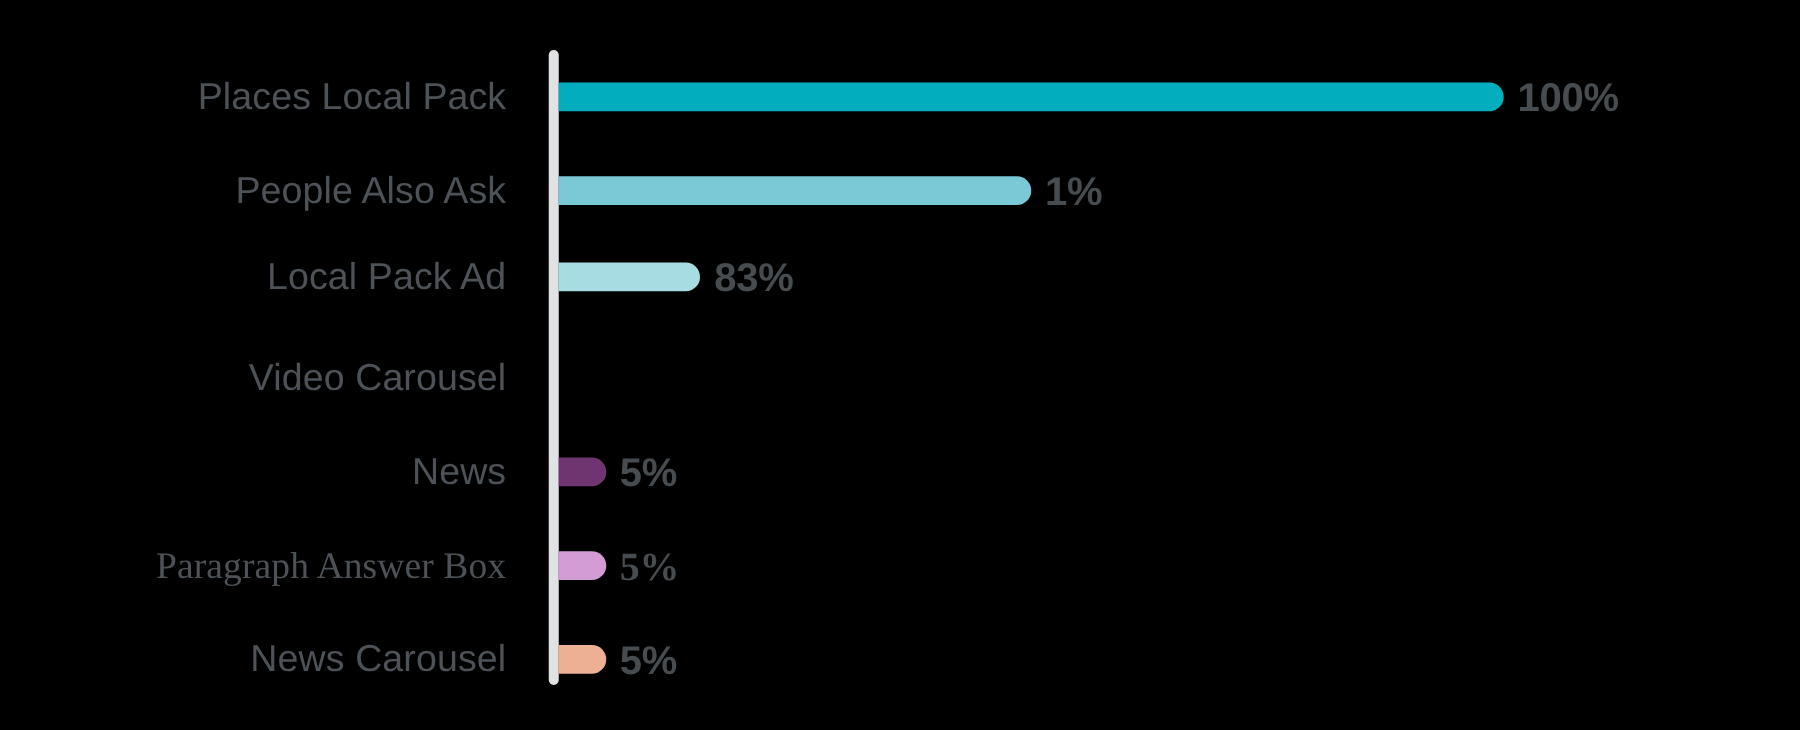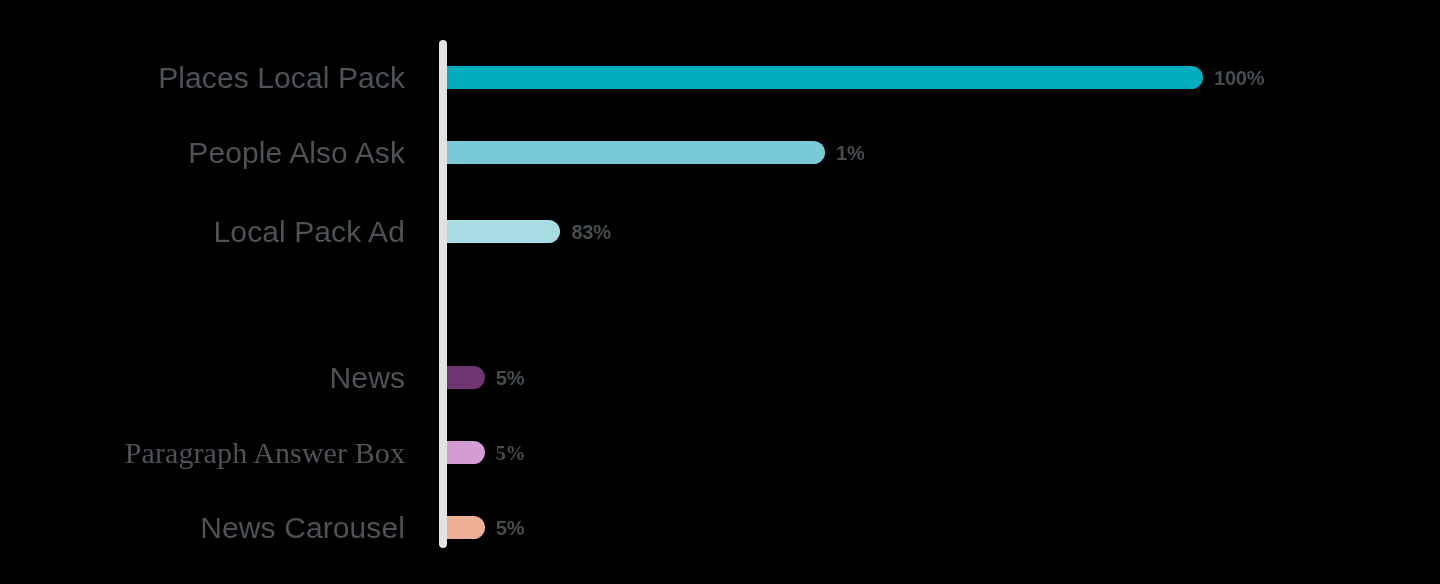--- a/index.html
+++ b/index.html
@@ -69,21 +69,21 @@
 
   .bar {
     height: 23px;
     border-radius: 0 12px 12px 0;
     min-width: 4px;
   }
 
   .bar-value {
     margin-left: 11px;
     color: #464C50;
-    font-size: 20px;
+    font-size: 32px;
     font-weight: 700;
     letter-spacing: -0.2px;
     white-space: nowrap;
     line-height: 30px;
   }
 </style>
 </head>
 <body>
 
 <div id="chart-root" style="background: rgb(0, 0, 0);">
@@ -98,28 +98,29 @@
           <div class="bar-value" style="color: rgb(70, 76, 80);">100%</div>
         </div>
       </div>
       <div class="chart-row" style="top: 75px;">
         <div class="cat-label">People Also Ask</div>
         <div class="bar-wrap">
           <div class="bar" style="width: 378px; background: rgb(121, 201, 215);"></div>
           <div class="bar-value" style="color: rgb(70, 76, 80);">1%</div>
         </div>
       </div>
-      <div class="chart-row" style="top: 154px;">
+      <div class="chart-row" style="top: 144px;">
         <div class="cat-label">Local Pack Ad</div>
         <div class="bar-wrap">
           <div class="bar" style="width: 113.4px; background: rgb(168, 220, 227);"></div>
           <div class="bar-value" style="color: rgb(70, 76, 80);">83%</div>
         </div>
       </div>
       <div class="chart-row" style="top: 225px;">
+        <div class="cat-label">Video Carousel</div>
       </div>
       <div class="chart-row" style="top: 300px;">
         <div class="cat-label">News</div>
         <div class="bar-wrap">
           <div class="bar" style="width: 37.8px; background: rgb(111, 53, 112);"></div>
           <div class="bar-value" style="color: rgb(70, 76, 80);">5%</div>
         </div>
       </div>
       <div class="chart-row" style="top: 375px; font-family: Liberation Serif, serif;">
         <div class="cat-label">Paragraph Answer Box</div>

